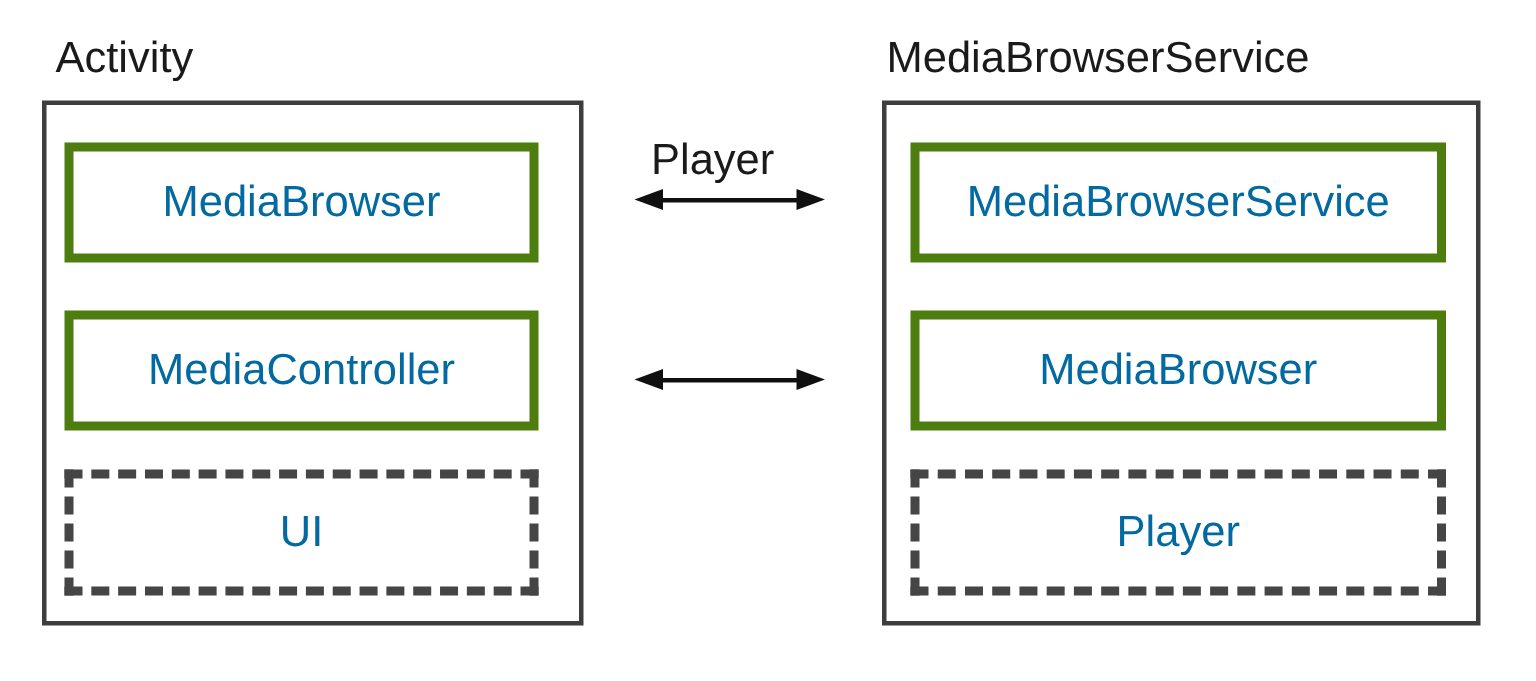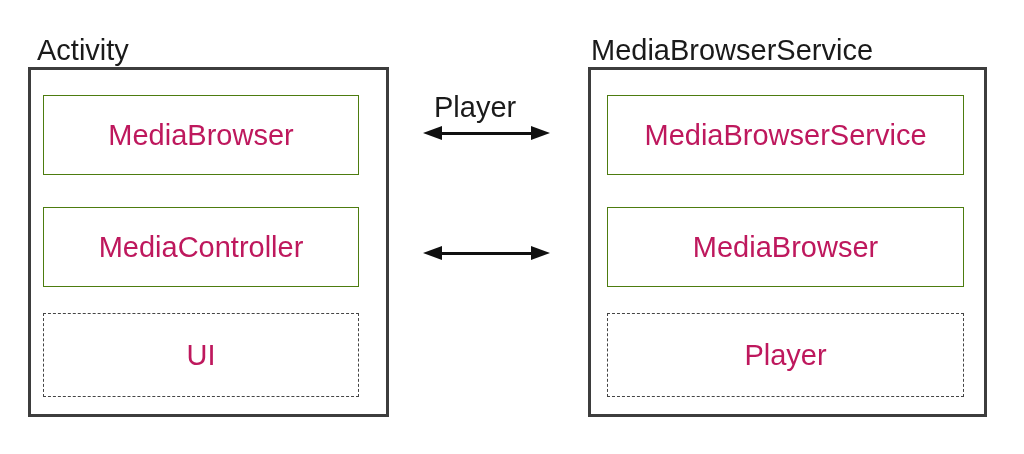--- a/index.html
+++ b/index.html
@@ -15,46 +15,45 @@
     font-family: "Liberation Sans", sans-serif;
     color: #1a1a1a;
     overflow: hidden;
   }
   .group-label {
     position: absolute;
     font-size: 29px;
     line-height: 34px;
     white-space: nowrap;
     color: #1a1a1a;
-    margin-top: 11px;
   }
   .group-label.left  { left: 37px;  top: 22px; }
   .group-label.right { left: 591px; top: 22px; }
 
   .outer-box {
     position: absolute;
     top: 67px;
     height: 350px;
     border: 3px solid #3d3d3d;
     box-sizing: border-box;
     background: #ffffff;
   }
   .outer-box.left  { left: 28px;  width: 361px; }
   .outer-box.right { left: 588px; width: 399px; }
 
   .inner-box {
     position: absolute;
-    border: 1px solid #4d7c0f;
+    border: 6px solid #4d7c0f;
     box-sizing: border-box;
     background: #ffffff;
     display: flex;
     align-items: center;
     justify-content: center;
     font-size: 29px;
-    color: #be185d;
+    color: #0369a1;
     white-space: nowrap;
   }
   .inner-box.dashed { border-style: dashed; border-color: #454545; }
 
   .outer-box.left  .inner-box { left: 12px; width: 316px; }
   .outer-box.right .inner-box { left: 16px; width: 357px; }
 
   .inner-box.row1 { top: 25px;  height: 80px; }
   .inner-box.row2 { top: 137px; height: 80px; }
   .inner-box.row3 { top: 243px; height: 84px; }

